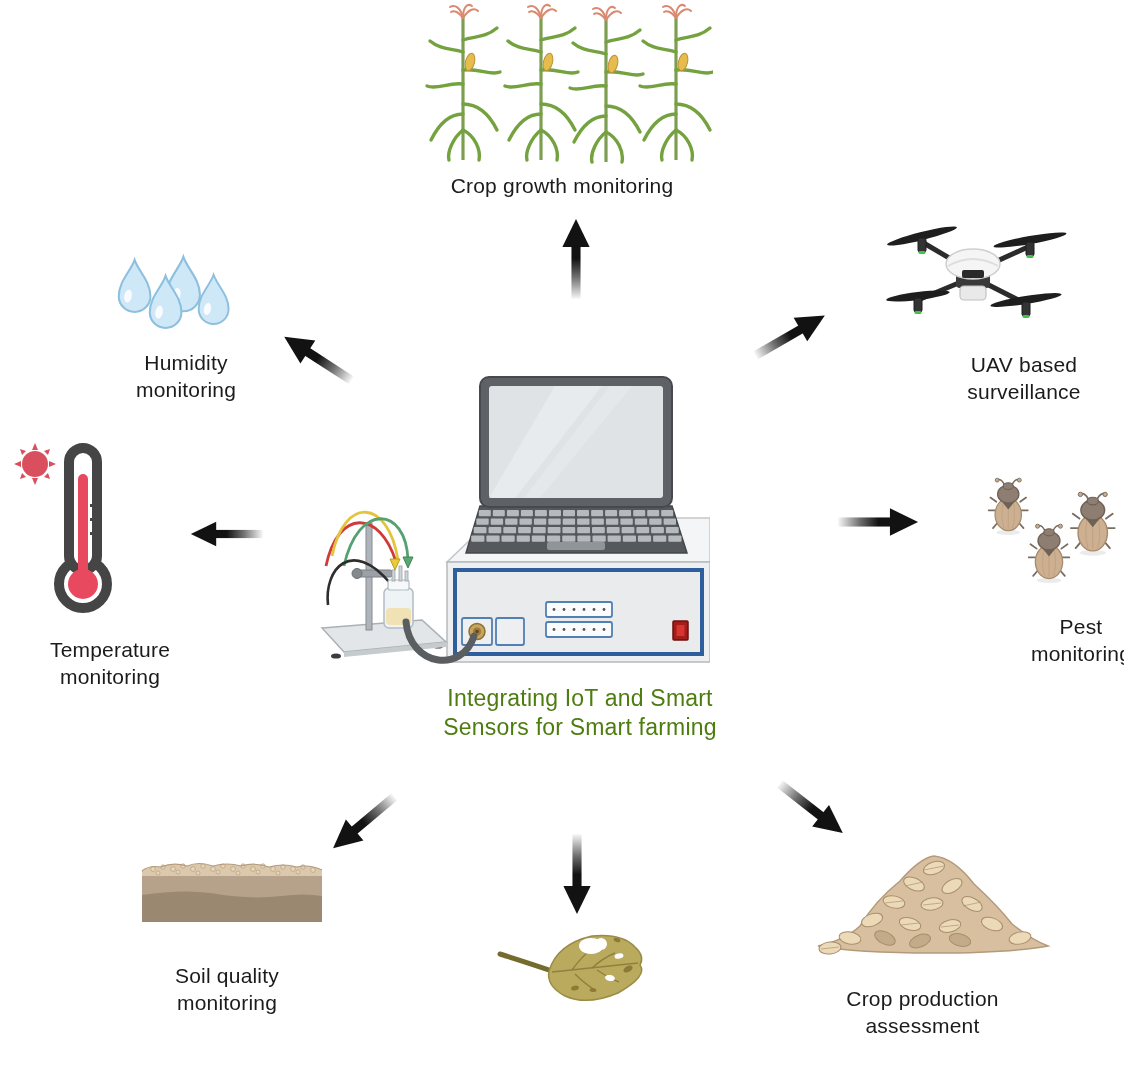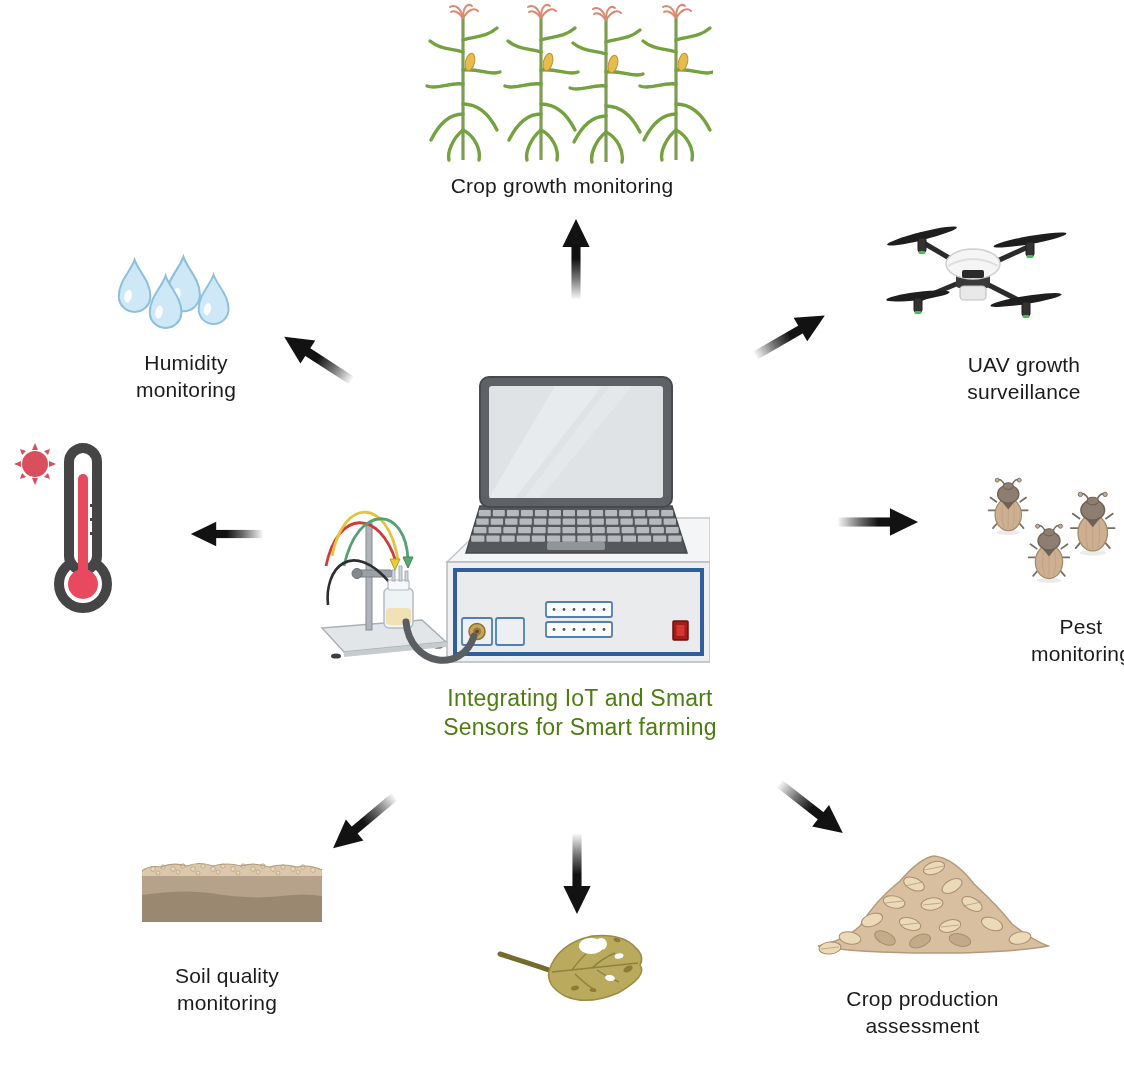--- a/index.html
+++ b/index.html
@@ -397,21 +397,22 @@
       <use href="#arrowShape" xlink:href="#arrowShape"></use>
     </svg>
   <svg class="arrow" style="left:189px;top:516px;transform:rotate(180deg)" width="74" height="36" viewBox="0 0 90 44">
       <use href="#arrowShape" xlink:href="#arrowShape"></use>
     </svg>
   <svg class="arrow" style="left:276px;top:338px;transform:rotate(-147deg)" width="82" height="40" viewBox="0 0 90 44">
       <use href="#arrowShape" xlink:href="#arrowShape"></use>
     </svg>
 
   <div class="node-label" style="left:412px;top:172px;width:300px">Crop growth monitoring</div>
-  <div class="node-label" style="left:954px;top:351px;width:140px">UAV growth surveillance</div>
+  <div class="node-label" style="left:954px;top:351px;width:140px">UAV based surveillance</div>
   <div class="node-label" style="left:1023px;top:613px;width:116px">Pest monitoring</div>
   <div class="node-label" style="left:840px;top:985px;width:165px">Crop production assessment</div>
   <div class="node-label" style="left:166px;top:962px;width:122px">Soil quality monitoring</div>
+  <div class="node-label" style="left:44px;top:636px;width:132px">Temperature monitoring</div>
   <div class="node-label" style="left:129px;top:349px;width:114px">Humidity monitoring</div>
 
   <div class="caption" style="left:413px;top:684px;width:334px">Integrating IoT and Smart Sensors for Smart farming</div>
 
 </div>
 
 </body></html>

